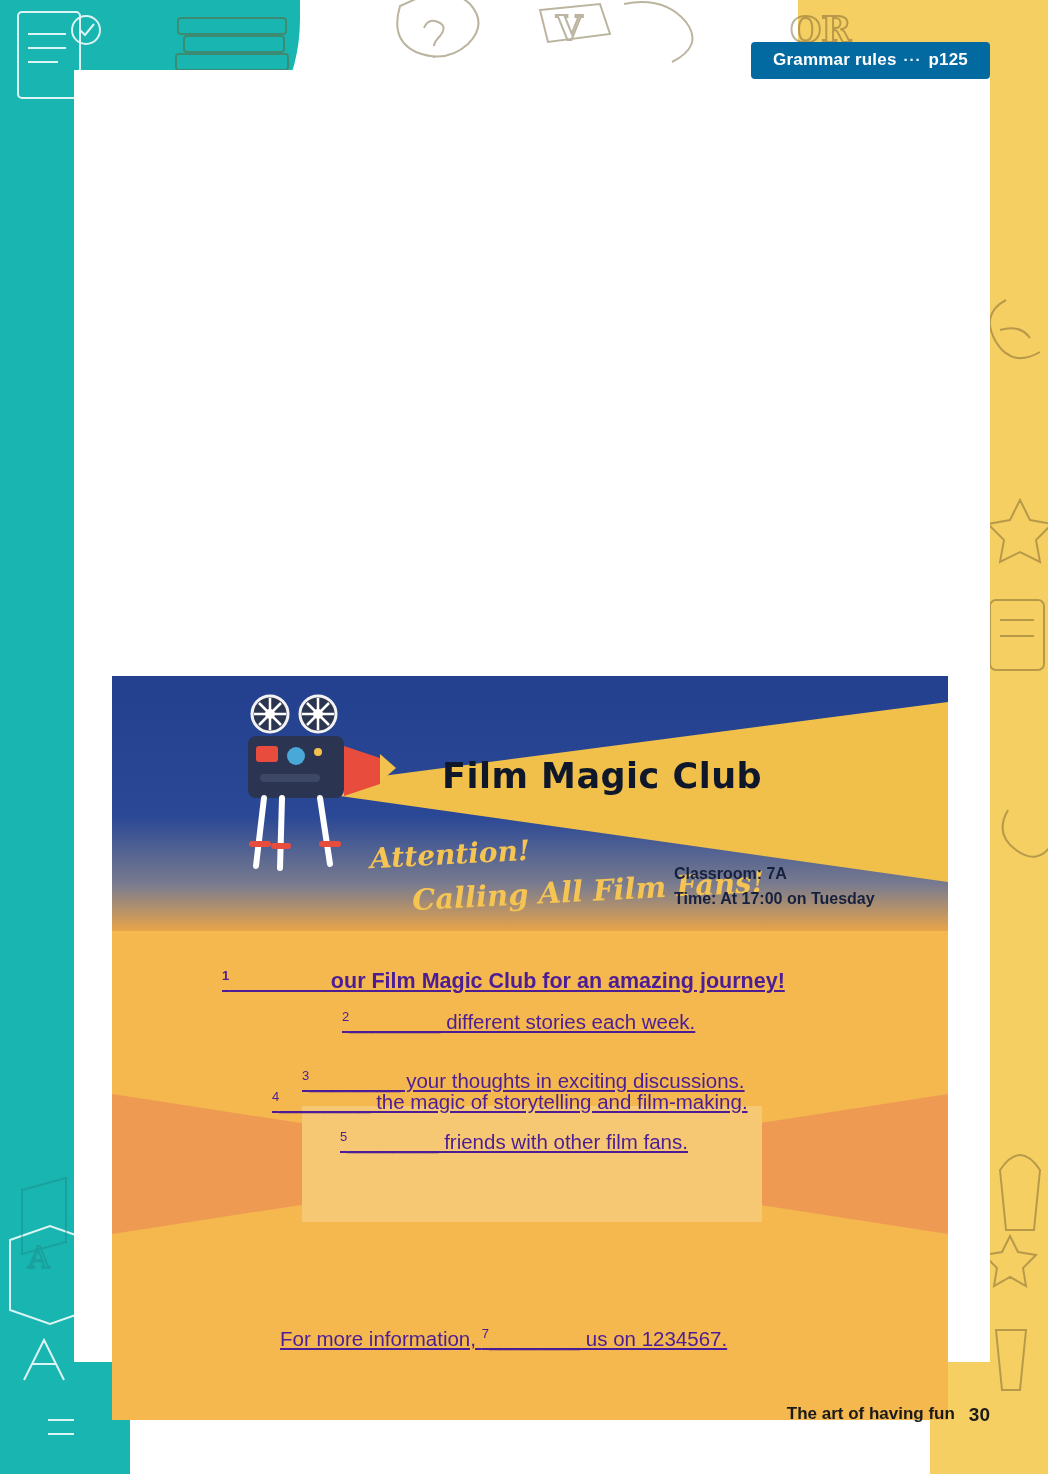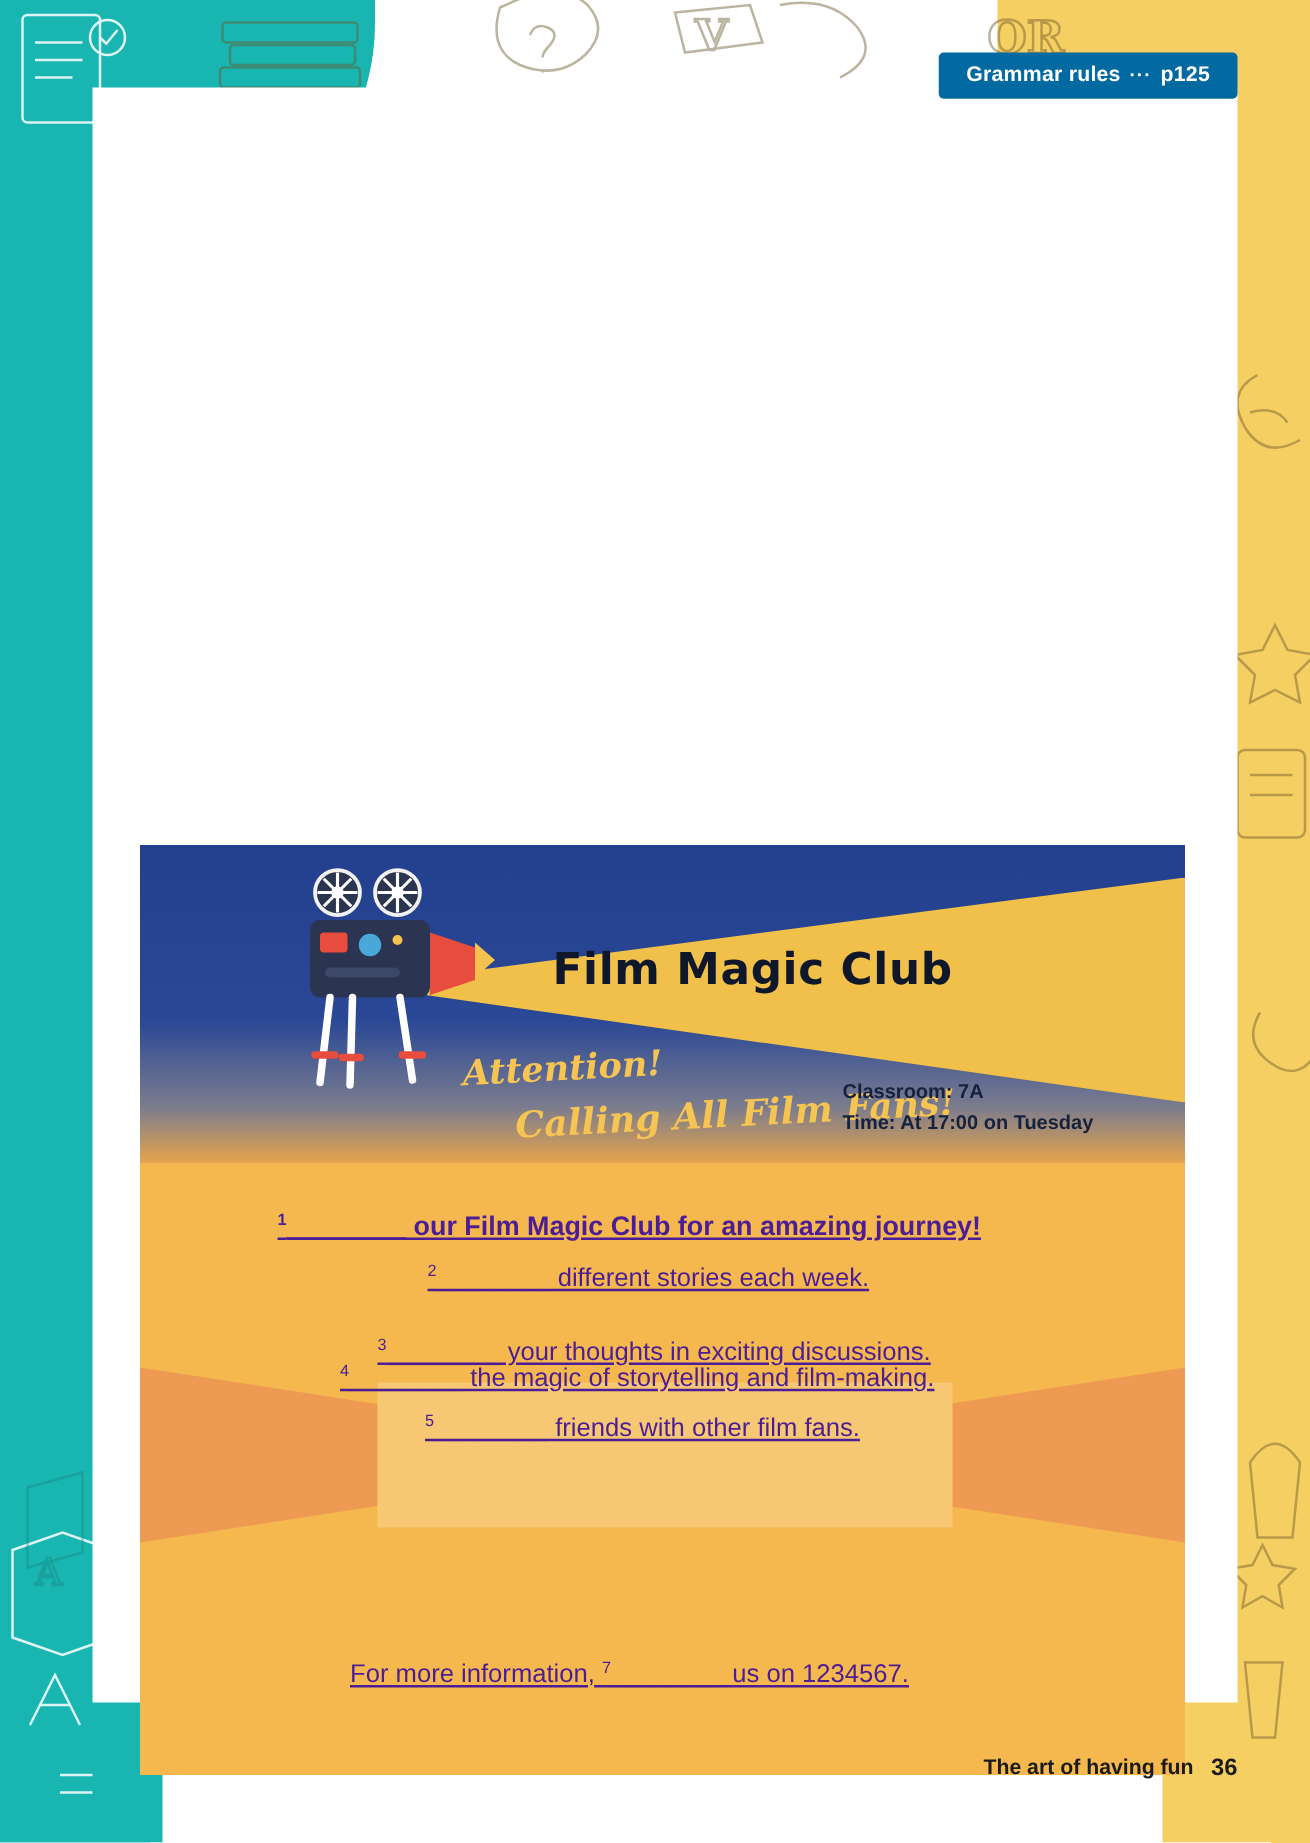--- a/index.html
+++ b/index.html
@@ -357,14 +357,14 @@
   <div class="poster-line pl3"><sup>3</sup><span>________ your thoughts in exciting discussions.</span></div>
   <div class="poster-line pl4"><sup>4</sup><span>________ the magic of storytelling and film-making.</span></div>
   <div class="poster-line pl5"><sup>5</sup><span>________ friends with other film fans.</span></div>
 
 
   <div class="poster-line pl7"><span>For more information, </span><sup>7</sup><span>________ us on 1234567.</span></div>
 </div>
 
 <div class="footer">
   <span class="footer-text">The art of having fun</span>
-  <span class="footer-page">36</span>
+  <span class="footer-page">30</span>
 </div>
 
 </body></html>

